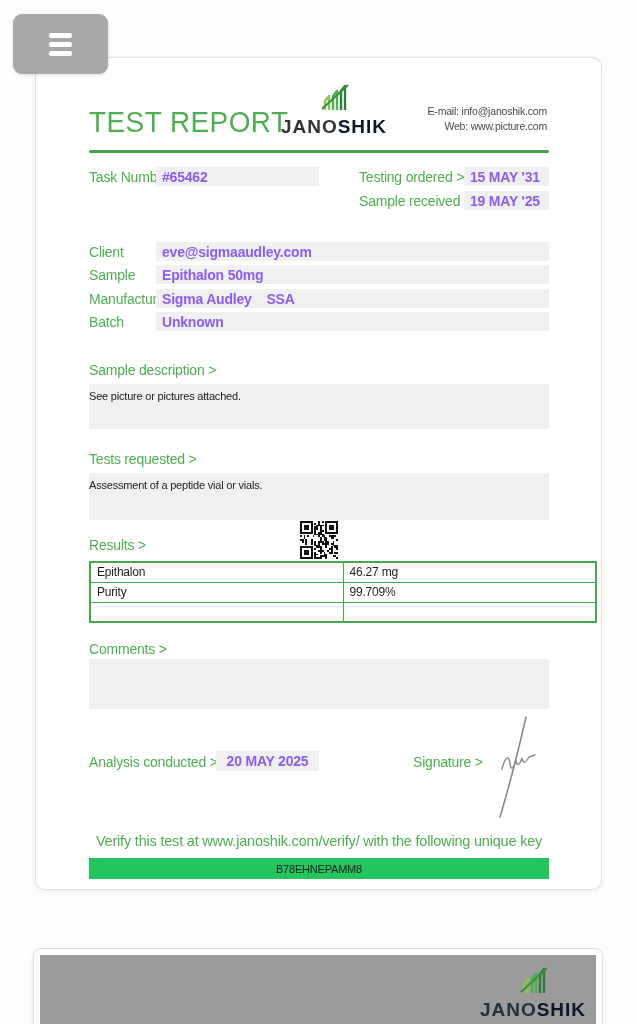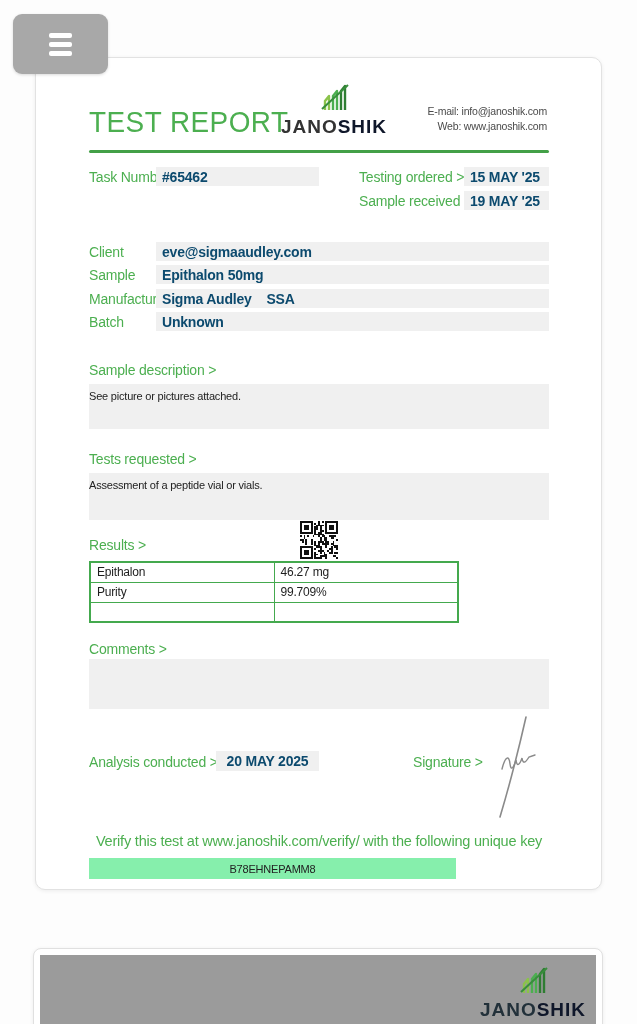--- a/index.html
+++ b/index.html
@@ -13,45 +13,45 @@
     box-shadow:0 1px 3px rgba(0,0,0,.15); }
   .menu-btn .bar { width:23px; height:5px; background:#fff; border-radius:2px; }
 
   
   .card { position:absolute; left:35px; top:57px; width:567px; height:833px;
     background:#fff; border:1px solid #e2e2e2; border-radius:10px;
     box-shadow:0 1px 4px rgba(0,0,0,.07); }
 
   .abs { position:absolute; }
   .lbl { font-size:14px; color:#4caf50; white-space:nowrap; }
-  .val-box { background:#f0f0f0; font-size:14px; font-weight:bold; color:#0c4a6e;
+  .val-box { background:#f0f0f0; font-size:14px; font-weight:bold; color:#8b5cf6;
     display:flex; align-items:center; padding-left:6px; white-space:pre; }
 
   .title { left:53px; top:47px; font-size:30px; color:#4caf50; letter-spacing:0.5px;
     transform:scaleX(.93); transform-origin:left; white-space:nowrap; }
 
   .logo { width:110px; text-align:center; }
   .logo .word { font-size:19px; font-weight:bold; letter-spacing:1px; color:#333; white-space:nowrap; }
   .logo .word .g { color:#0f172a; }
 
   .contact { right:54px; top:46px; text-align:right; font-size:10.5px; color:#4a4a4a; line-height:15px; }
 
   .rule { left:53px; top:92px; width:460px; height:3px; background:#43a047; border-radius:2px; }
 
   .date-label { width:100px; text-align:right; }
 
   .mini-box { background:#f0f0f0; font-size:11px; color:#222; padding:6px 0; }
 
-  table.results { border-collapse:collapse; width:370px; }
+  table.results { border-collapse:collapse; width:508px; }
   table.results td { border:1px solid #44a94e; height:20px; font-size:12px; color:#1d1d1d;
     padding:0 6px; width:50%; }
   table.results { border:2px solid #44a94e; }
 
   .verify { width:460px; text-align:center; font-size:14.5px; color:#4caf50; white-space:nowrap; }
-  .key-box { width:367px; height:21px; background:#86efac; display:flex; align-items:center;
+  .key-box { width:460px; height:21px; background:#22c55e; display:flex; align-items:center;
     justify-content:center; font-size:11px; color:#222; }
 
   
   .card2 { position:absolute; left:33px; top:948px; width:570px; height:300px;
     background:#fff; border:1px solid #e0e0e0; border-radius:8px; padding:6px;
     box-shadow:0 1px 4px rgba(0,0,0,.07); }
   .photo { position:relative; width:100%; height:100%; background:#9b9b9b; }
   .photo .logo { position:absolute; right:8px; top:12px; }
   .photo .logo .word { color:#22313a; }
 </style>
@@ -77,30 +77,30 @@
           <path d="M17 26 L17 12 L21 7 L21 26" stroke="#4caf50" stroke-width="2.4" stroke-linejoin="round"></path>
           <path d="M25 26 L25 7 L29 2 L29 26" stroke="#2e7d32" stroke-width="2.4" stroke-linejoin="round"></path>
           <path d="M6 25 L32 1" stroke="#388e3c" stroke-width="2"></path>
         </svg>
       </span>
       <div class="word"><span>JANO</span><span class="g">SHIK</span></div>
     </div>
 
     <div class="abs contact">
       <div>E-mail: info@janoshik.com</div>
-      <div>Web: www.janoshik.com</div>
+      <div>Web: www.picture.com</div>
     </div>
 
     <div class="abs rule"></div>
 
     <div class="abs lbl" style="left:53px; top:111px;">Task Number</div>
     <div class="abs val-box" style="left:120px; top:109px; width:163px; height:19px;">#65462</div>
 
     <div class="abs lbl date-label" style="left:323px; top:111px;">Testing ordered &gt;</div>
-    <div class="abs val-box" style="left:428px; top:109px; width:85px; height:19px;">15 MAY '25</div>
+    <div class="abs val-box" style="left:428px; top:109px; width:85px; height:19px;">15 MAY '31</div>
     <div class="abs lbl date-label" style="left:323px; top:135px;">Sample received &gt;</div>
     <div class="abs val-box" style="left:428px; top:133px; width:85px; height:19px;">19 MAY '25</div>
 
     <div class="abs lbl" style="left:53px; top:186px;">Client</div>
     <div class="abs val-box" style="left:120px; top:184px; width:393px; height:19px;">eve@sigmaaudley.com</div>
 
     <div class="abs lbl" style="left:53px; top:209px;">Sample</div>
     <div class="abs val-box" style="left:120px; top:207px; width:393px; height:19px;">Epithalon 50mg</div>
 
     <div class="abs lbl" style="left:53px; top:233px;">Manufacturer</div>

